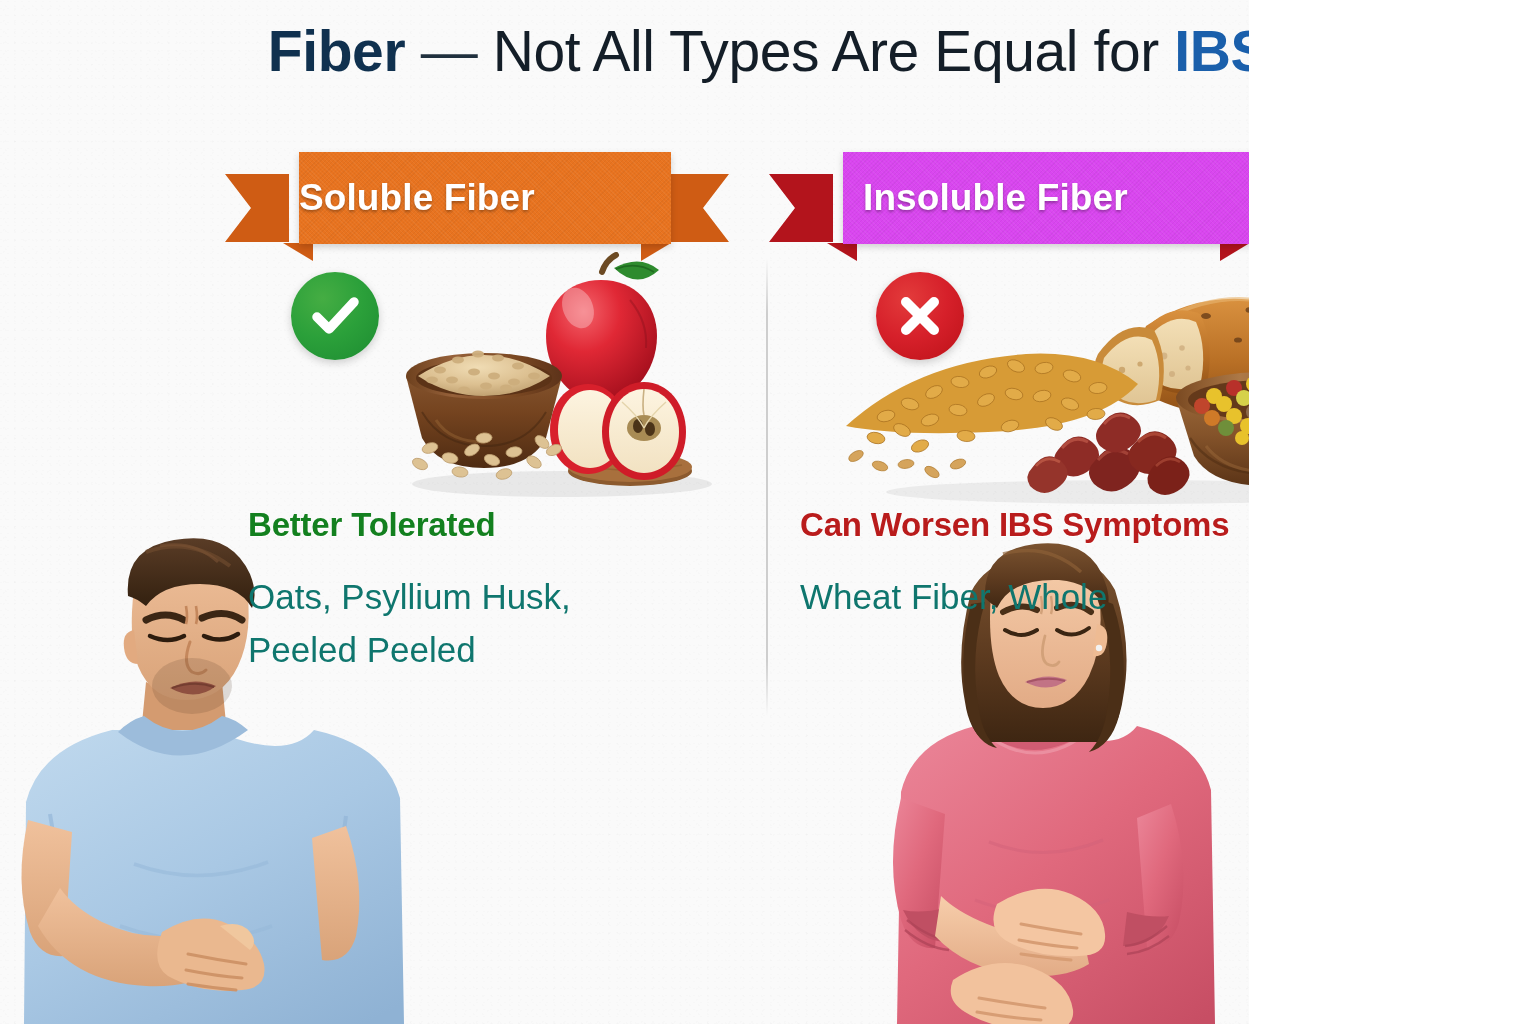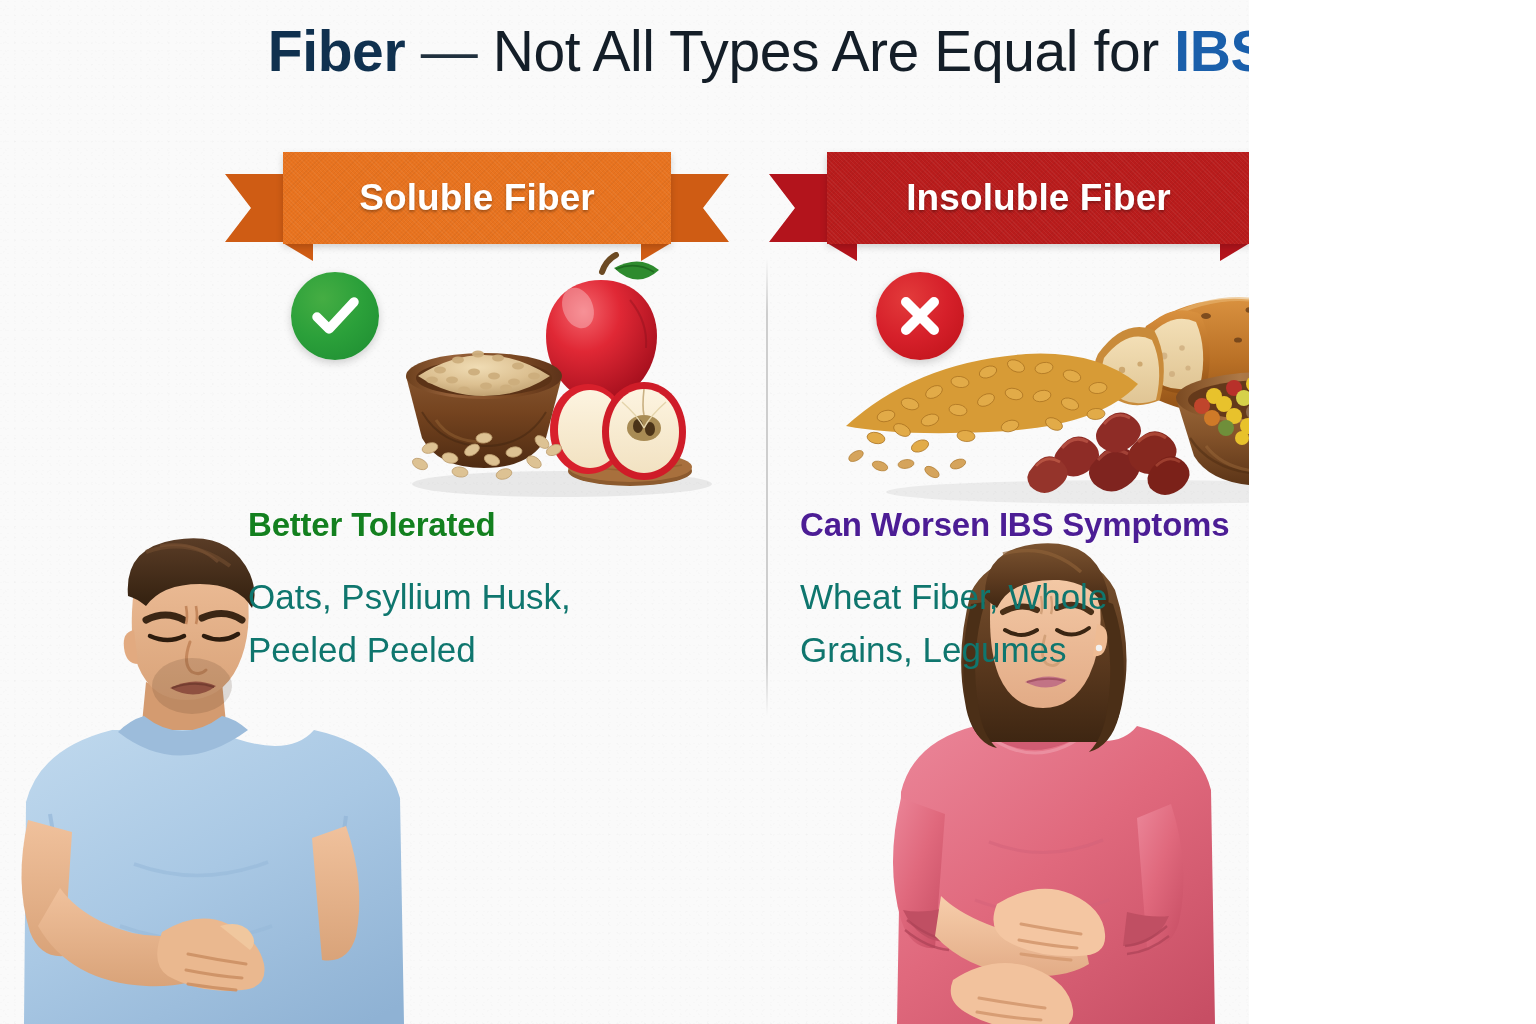--- a/index.html
+++ b/index.html
@@ -63,21 +63,21 @@
   .ribbon .tail.left  { left:-58px;  clip-path:polygon(0 0, 100% 0, 100% 100%, 0 100%, 26px 50%); }
   .ribbon .tail.right { right:-58px; clip-path:polygon(0 0, 100% 0, calc(100% - 26px) 50%, 100% 100%, 0 100%); }
   .ribbon .fold {
     position:absolute; bottom:-17px; width:30px; height:18px;
   }
   .ribbon .fold.left  { left:0;  clip-path:polygon(0 0, 100% 0, 100% 100%); }
   .ribbon .fold.right { right:0; clip-path:polygon(0 0, 100% 0, 0 100%); }
   .ribbon .body {
     position:absolute; inset:0;
     box-shadow:0 3px 7px rgba(0,0,0,.17);
-    display:flex; align-items:center; justify-content:center;
+    display:flex; align-items:center; margin-left:16px;
   }
   .ribbon .body::after {
     content:""; position:absolute; inset:0;
     background-image:
       repeating-linear-gradient(45deg, rgba(255,255,255,.05) 0 1px, transparent 1px 3px),
       repeating-linear-gradient(-45deg, rgba(0,0,0,.04) 0 1px, transparent 1px 3px);
     pointer-events:none;
   }
   .ribbon .label {
     position:relative; z-index:2;
@@ -85,21 +85,21 @@
     letter-spacing:.1px;
     text-shadow:0 2px 3px rgba(0,0,0,.30);
     white-space:nowrap;
   }
 
   #ribbon-soluble   { left:283px; width:388px; }
   #ribbon-insoluble { left:827px; width:423px; }
 
   .or-b { background:#e8731f; }
   .or-d { background:#cf5c14; }
-  .rd-b { background:#b91c1c; }
+  .rd-b { background:#d946ef;padding-left:20px; }
   .rd-d { background:#b3141c; }
 
   
   .status-icon {
     position:absolute; width:88px; height:88px; border-radius:50%;
     z-index:7;
     box-shadow:0 3px 8px rgba(0,0,0,.18);
     display:flex; align-items:center; justify-content:center;
   }
   #icon-check { left:291px; top:272px; background:radial-gradient(circle at 36% 30%, #45ad43 0%, #2ba03a 48%, #1d8b31 100%); }
@@ -116,21 +116,21 @@
   .caption { position:absolute; z-index:6; text-align:left; }
   #caption-soluble   { left:248px; top:506px; width:500px; }
   #caption-insoluble { left:800px; top:506px; width:560px; }
 
   .cap-head {
     font-size:33px; font-weight:bold; letter-spacing:-.2px;
     text-shadow:0 1px 1px rgba(255,255,255,.9);
     white-space:nowrap;
   }
   #caption-soluble   .cap-head { color:#13801f; }
-  #caption-insoluble .cap-head { color:#4c1d95; }
+  #caption-insoluble .cap-head { color:#b91c1c; }
 
   .cap-body {
     margin-top:26px;
     font-size:35px; line-height:1.52;
     color:#0f766e; font-weight:400;
   }
   .cap-body span { display:block; }
 
   
   .person { position:absolute; bottom:0; z-index:5; }
@@ -435,21 +435,20 @@
     <div class="cap-body">
       <span>Oats, Psyllium Husk,</span>
       <span>Peeled Peeled</span>
     </div>
   </div>
 
   <div class="caption" id="caption-insoluble">
     <div class="cap-head">Can Worsen IBS Symptoms</div>
     <div class="cap-body">
       <span>Wheat Fiber, Whole</span>
-      <span>Grains, Legumes</span>
     </div>
   </div>
 
   <div class="person" id="person-man">
     <svg viewBox="0 0 420 490" aria-hidden="true">
       <defs>
         <linearGradient id="shirtM" x1="0.2" y1="0" x2="0.9" y2="1">
           <stop offset="0%" stop-color="#bcd6ec"></stop>
           <stop offset="45%" stop-color="#a9c8e4"></stop>
           <stop offset="100%" stop-color="#8fb2d4"></stop>

